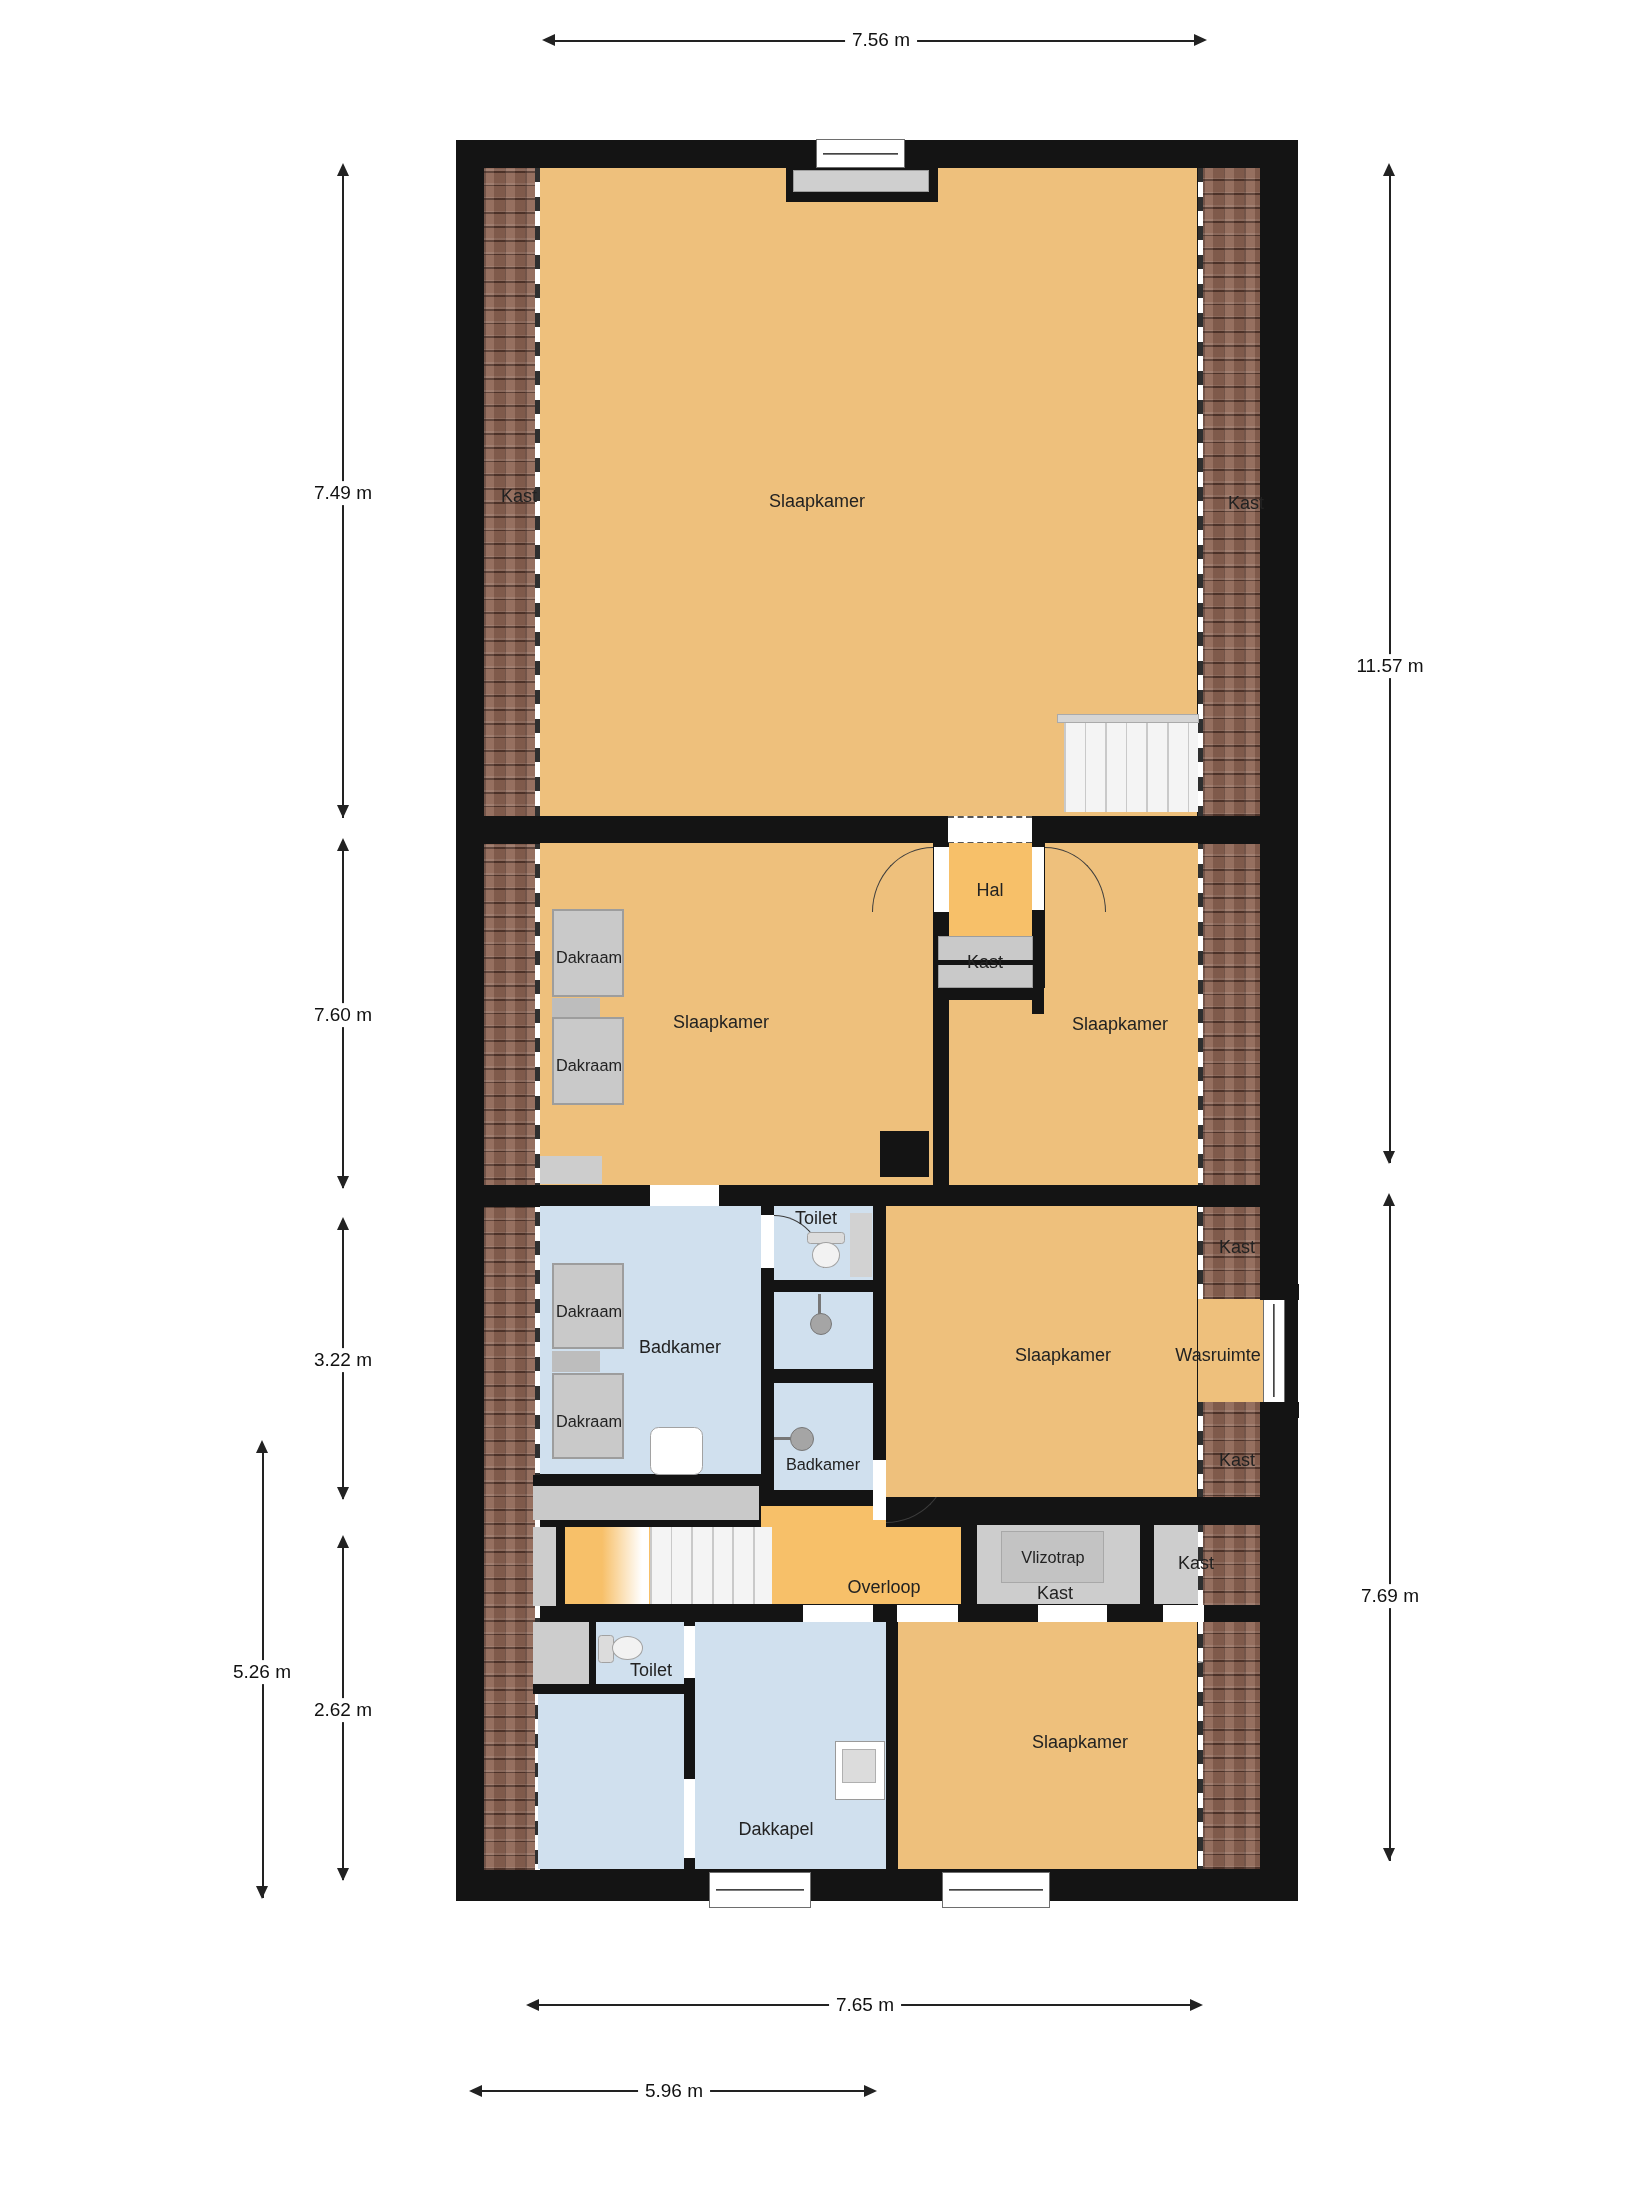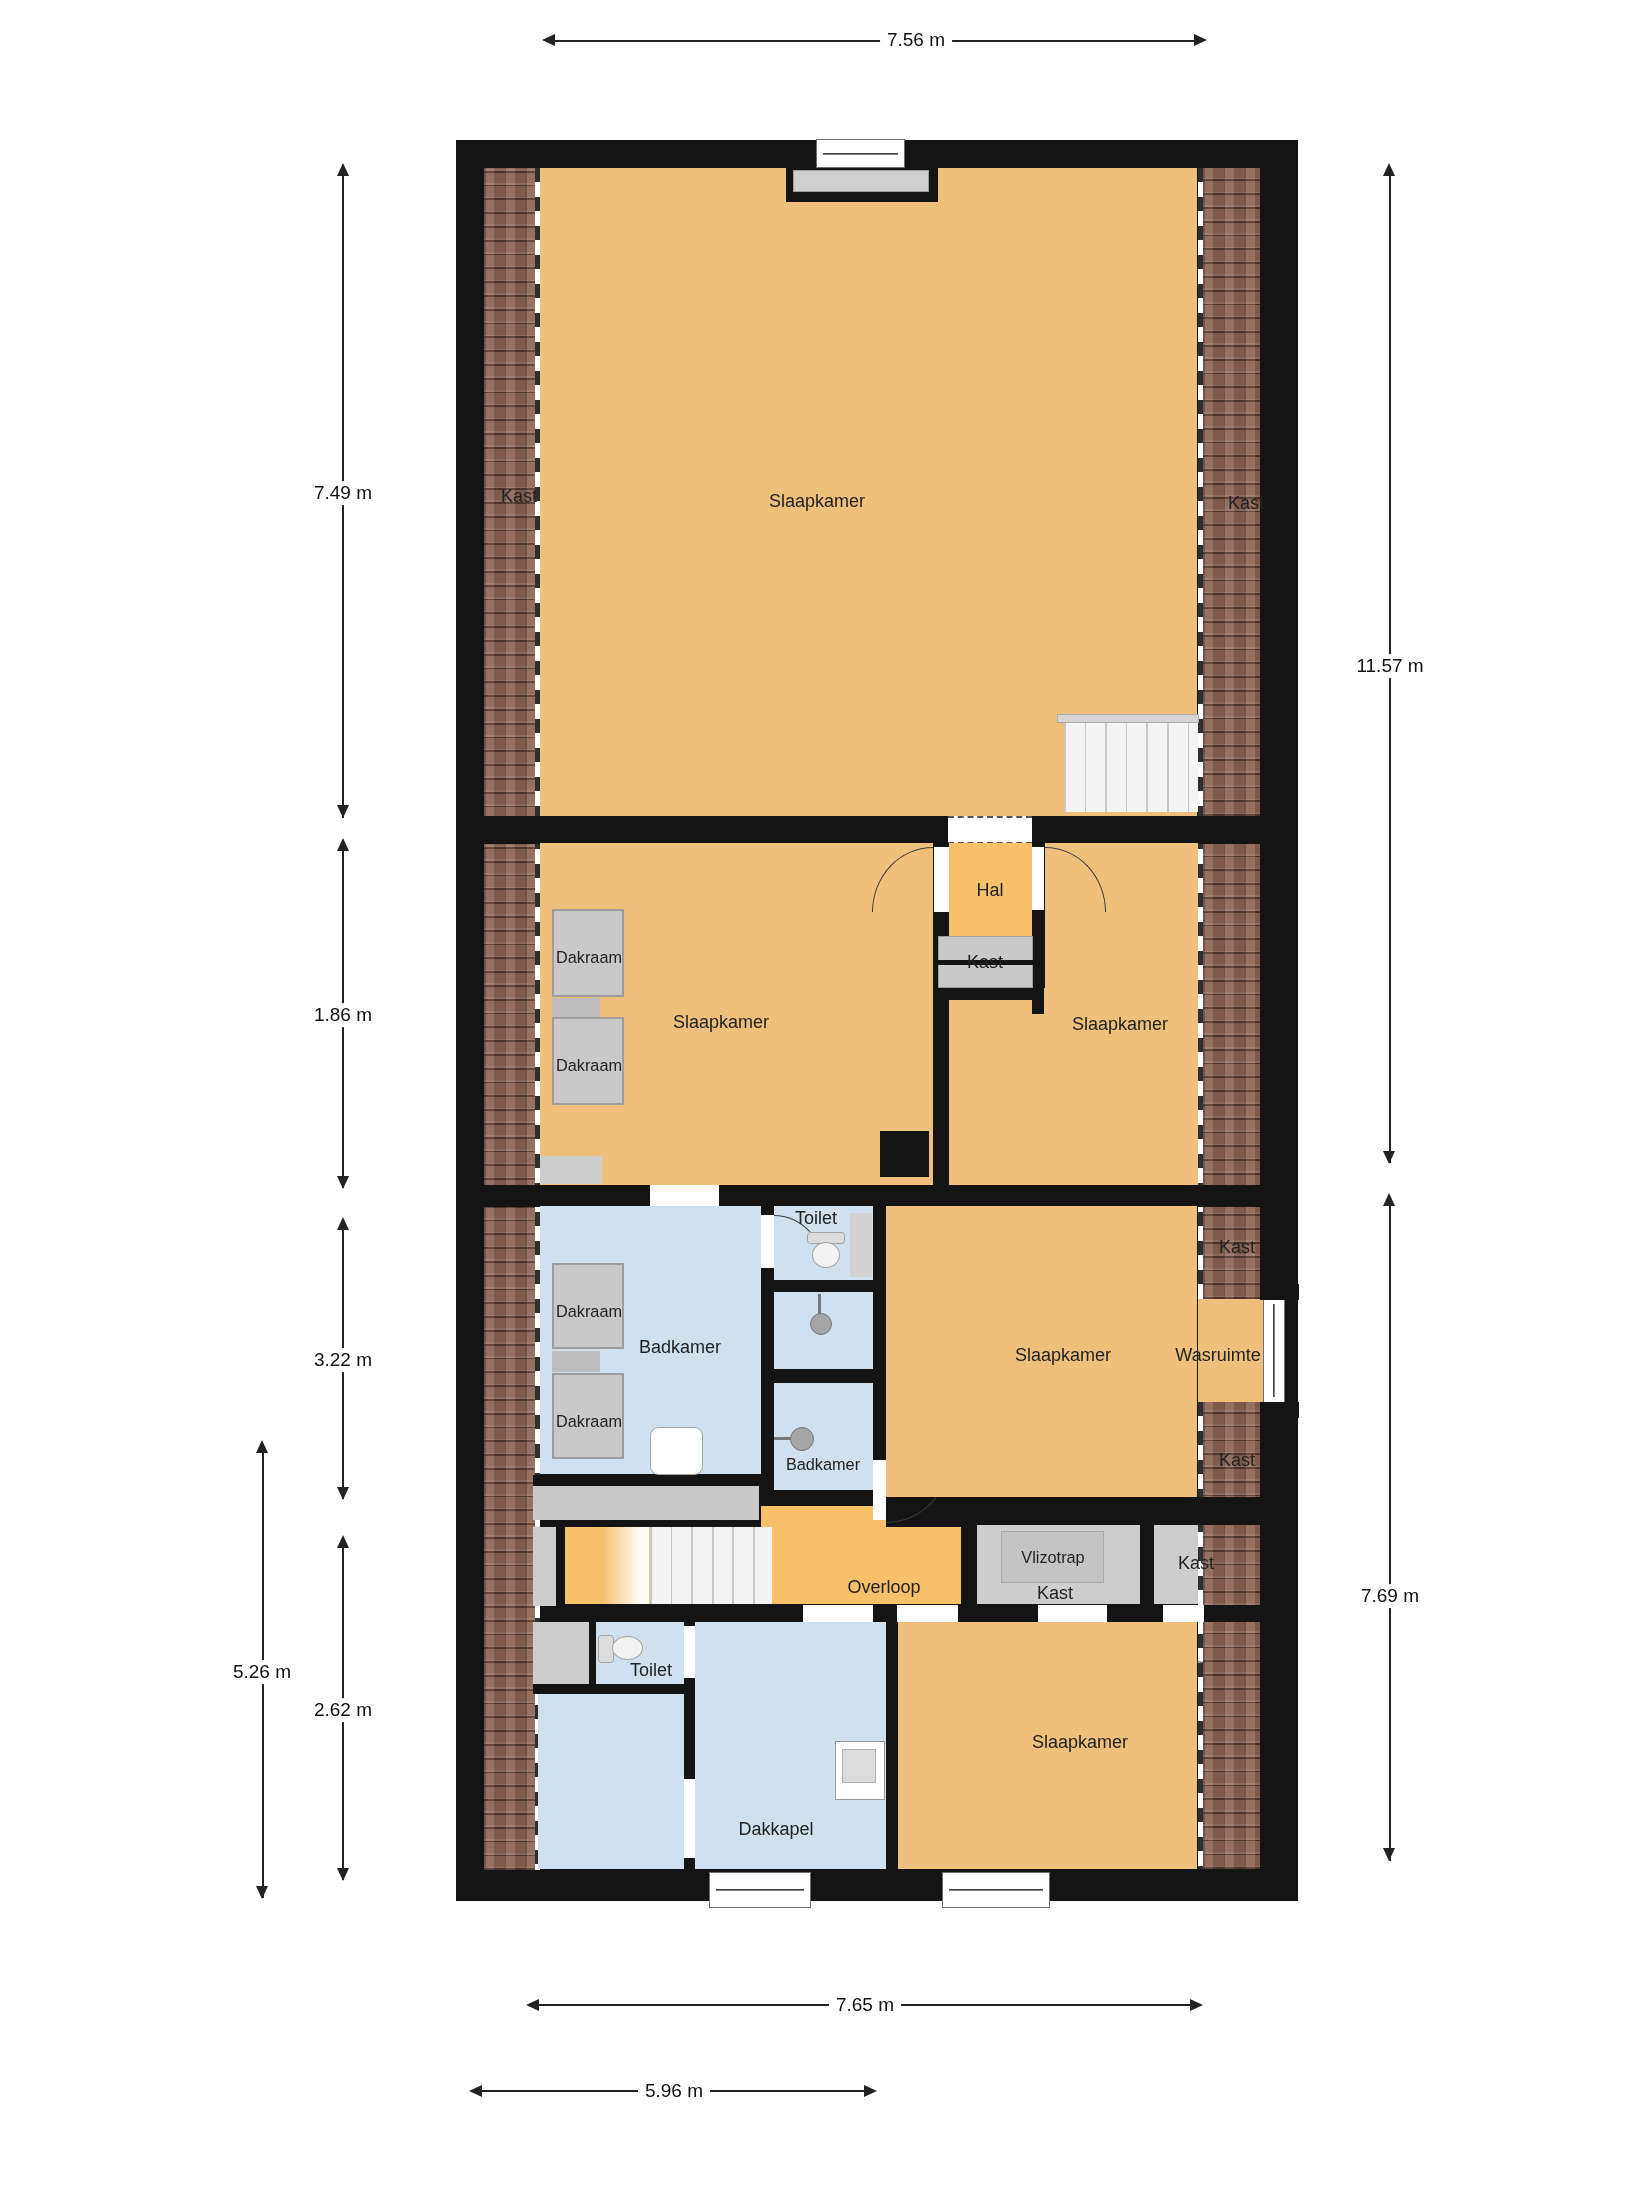--- a/index.html
+++ b/index.html
@@ -186,31 +186,31 @@
   <div class="a lbl" style="left:776px;top:1829px">Dakkapel</div>
   <div class="a wall" style="left:886px;top:1622px;width:12px;height:247px"></div>
   <div class="a orange" style="left:898px;top:1622px;width:299px;height:247px"></div>
   <div class="a lbl" style="left:1080px;top:1742px">Slaapkamer</div>
   <div class="a win h" style="left:709px;top:1872px;width:102px;height:36px"></div>
   <div class="a win h" style="left:942px;top:1872px;width:108px;height:36px"></div>
 
   <div class="a dline" style="left:549px;top:40px;width:652px;height:1.7px"></div>
   <div class="a ah lf" style="left:542px;top:34px"></div>
   <div class="a ah rt" style="left:1194px;top:34px"></div>
-  <div class="a dim" style="left:916px;top:40px">7.56 m</div>
+  <div class="a dim" style="left:881px;top:40px">7.56 m</div>
 
   <div class="a dline" style="left:342px;top:169px;width:1.7px;height:649px"></div>
   <div class="a ah up" style="left:337px;top:163px"></div>
   <div class="a ah dn" style="left:337px;top:805px"></div>
   <div class="a dim" style="left:343px;top:493px">7.49 m</div>
 
   <div class="a dline" style="left:342px;top:843px;width:1.7px;height:345px"></div>
   <div class="a ah up" style="left:337px;top:838px"></div>
   <div class="a ah dn" style="left:337px;top:1176px"></div>
-  <div class="a dim" style="left:343px;top:1015px">1.86 m</div>
+  <div class="a dim" style="left:343px;top:1015px">7.60 m</div>
 
   <div class="a dline" style="left:342px;top:1222px;width:1.7px;height:277px"></div>
   <div class="a ah up" style="left:337px;top:1217px"></div>
   <div class="a ah dn" style="left:337px;top:1487px"></div>
   <div class="a dim" style="left:343px;top:1360px">3.22 m</div>
 
   <div class="a dline" style="left:342px;top:1540px;width:1.7px;height:340px"></div>
   <div class="a ah up" style="left:337px;top:1535px"></div>
   <div class="a ah dn" style="left:337px;top:1868px"></div>
   <div class="a dim" style="left:343px;top:1710px">2.62 m</div>

